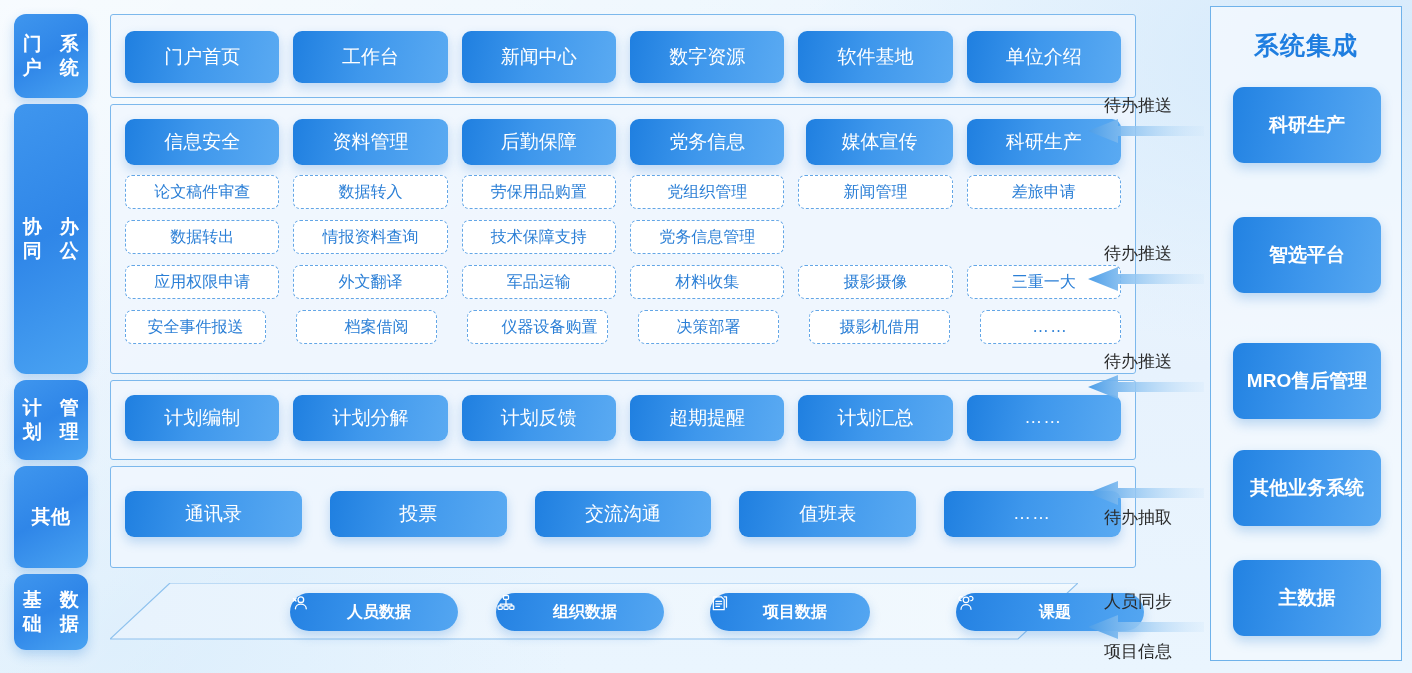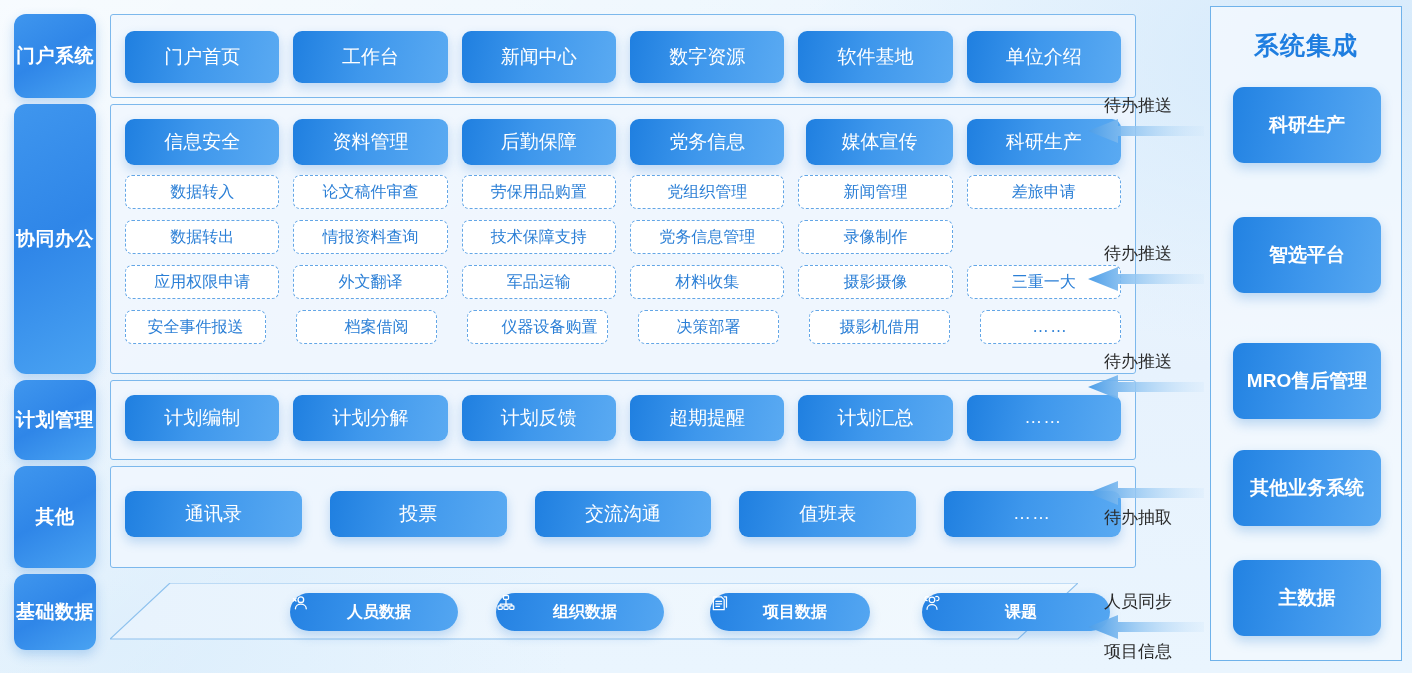--- a/index.html
+++ b/index.html
@@ -10,21 +10,21 @@
       linear-gradient(135deg, rgba(255,255,255,.55) 0%, rgba(255,255,255,0) 42%),
       radial-gradient(ellipse 900px 500px at 95% 8%, #d4e9fb 0%, rgba(212,233,251,0) 60%),
       radial-gradient(ellipse 700px 600px at 8% 95%, #dceefc 0%, rgba(220,238,252,0) 65%),
       linear-gradient(180deg,#eef7fe 0%,#e7f2fd 55%,#eaf5fe 100%);
     -webkit-font-smoothing:antialiased;
   }
   .stage{position:relative;width:1412px;height:673px;}
 
   
   .cat{
-    position:absolute;left:14px;width:82px;border-radius:12px;
+    position:absolute;left:14px;width:74px;border-radius:12px;
     background:linear-gradient(150deg,#3f96ee 0%,#2f86e8 48%,#4aa3f2 100%);
     box-shadow:0 5px 12px rgba(45,130,215,.28);
     display:flex;align-items:center;justify-content:center;
     color:#fff;font-weight:bold;font-size:19px;line-height:1.25;text-align:center;
     letter-spacing:.5px;
   }
 
   
   .panel{
     position:absolute;left:110px;width:1026px;
@@ -137,33 +137,32 @@
     <div class="grid6" id="collabGrid" style="padding:14px 14px 0;gap:14px;box-sizing:border-box;">
         <div class="tile" style="height: 46px;">信息安全</div>
         <div class="tile" style="height: 46px;">资料管理</div>
         <div class="tile" style="height: 46px;">后勤保障</div>
         <div class="tile" style="height: 46px;">党务信息</div>
         <div class="tile" style="height: 46px; margin-left: 8px;">媒体宣传</div>
         <div class="tile" style="height: 46px;">科研生产</div>
       </div>
     <div id="collabSubs" style="padding:10px 14px 12px;box-sizing:border-box;">
         <div class="grid6" style="gap: 14px; margin-bottom: 11px;">
+          <div class="sub" style="height: 34px;">论文稿件审查</div>
           <div class="sub" style="height: 34px;">数据转入</div>
-          <div class="sub" style="height: 34px;">论文稿件审查</div>
           <div class="sub" style="height: 34px;">劳保用品购置</div>
           <div class="sub" style="height: 34px;">党组织管理</div>
           <div class="sub" style="height: 34px;">新闻管理</div>
           <div class="sub" style="height: 34px;">差旅申请</div>
         </div>
         <div class="grid6" style="gap: 14px; margin-bottom: 11px;">
           <div class="sub" style="height: 34px;">数据转出</div>
           <div class="sub" style="height: 34px;">情报资料查询</div>
           <div class="sub" style="height: 34px;">技术保障支持</div>
           <div class="sub" style="height: 34px;">党务信息管理</div>
-          <div class="sub" style="height: 34px;">录像制作</div>
         </div>
         <div class="grid6" style="gap: 14px; margin-bottom: 11px;">
           <div class="sub" style="height: 34px;">应用权限申请</div>
           <div class="sub" style="height: 34px;">外文翻译</div>
           <div class="sub" style="height: 34px;">军品运输</div>
           <div class="sub" style="height: 34px;">材料收集</div>
           <div class="sub" style="height: 34px;">摄影摄像</div>
           <div class="sub" style="height: 34px;">三重一大</div>
         </div>
         <div class="grid6" style="gap: 30px; margin-bottom: 11px;">
@@ -234,21 +233,21 @@
         <div class="pill" style="left: 600px; width: 160px; top: 10px;">
           <span style="display: flex;">
             <svg width="20" height="20" viewBox="0 0 24 24" fill="none" stroke="#fff" stroke-width="1.5" stroke-linecap="round" stroke-linejoin="round">
               <path d="M4 4.5h9.5l3.5 3.4V20H4z"></path>
               <path d="M17 4.5h2.8V17"></path>
               <path d="M7 10h7M7 13h7M7 16h4.5"></path>
             </svg>
           </span>
           <span>项目数据</span>
         </div>
-        <div class="pill" style="left: 812px; width: 188px; top: 10px;">
+        <div class="pill" style="left: 846px; width: 188px; top: 10px;">
           <span style="display: flex;">
             <svg width="20" height="20" viewBox="0 0 24 24" fill="none" stroke="#fff" stroke-width="1.5" stroke-linecap="round" stroke-linejoin="round">
               <circle cx="12" cy="8.2" r="3.4"></circle>
               <path d="M6 19.5c0-3.4 2.7-5.5 6-5.5s6 2.1 6 5.5"></path>
               <path d="M6.2 9.2a2.6 2.6 0 1 1 1.4-4.8M17.8 9.2a2.6 2.6 0 1 0-1.4-4.8"></path>
             </svg>
           </span>
           <span>课题</span>
         </div>
       </div>

